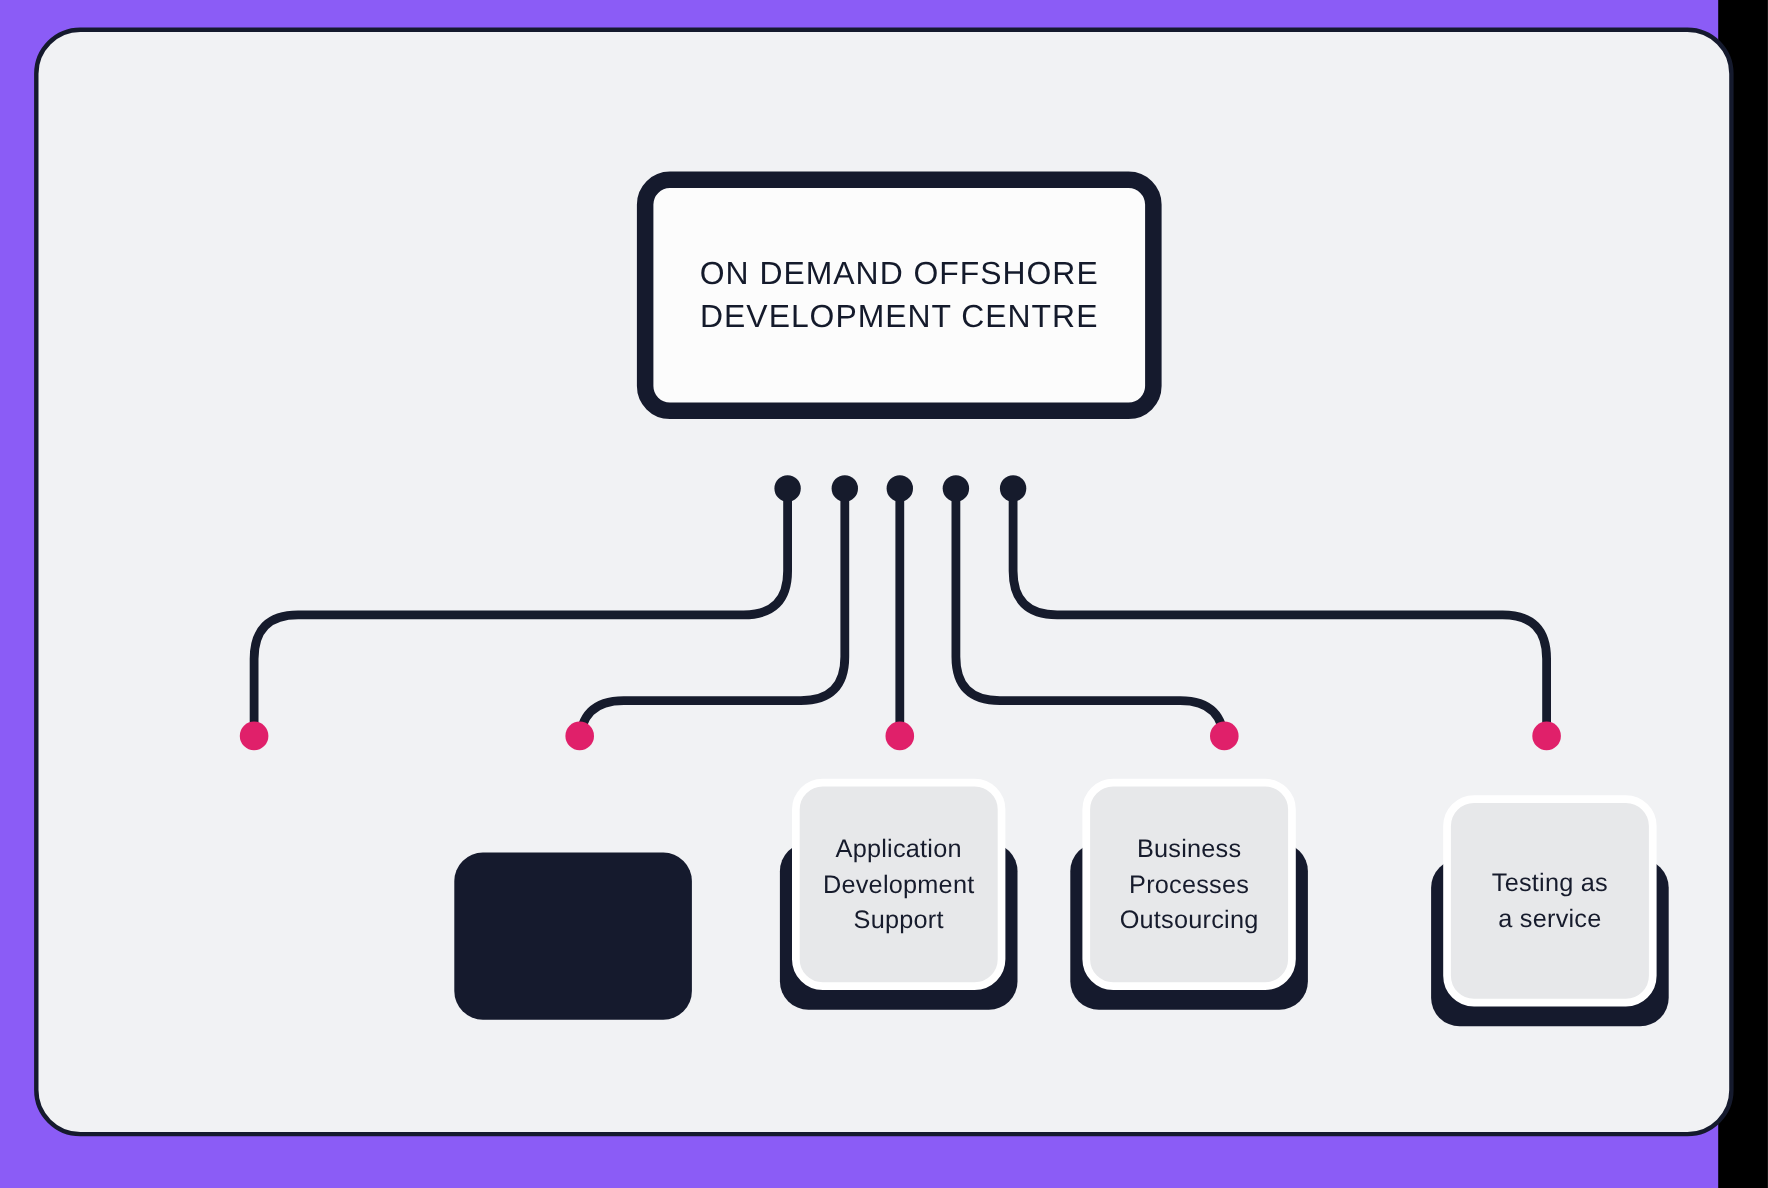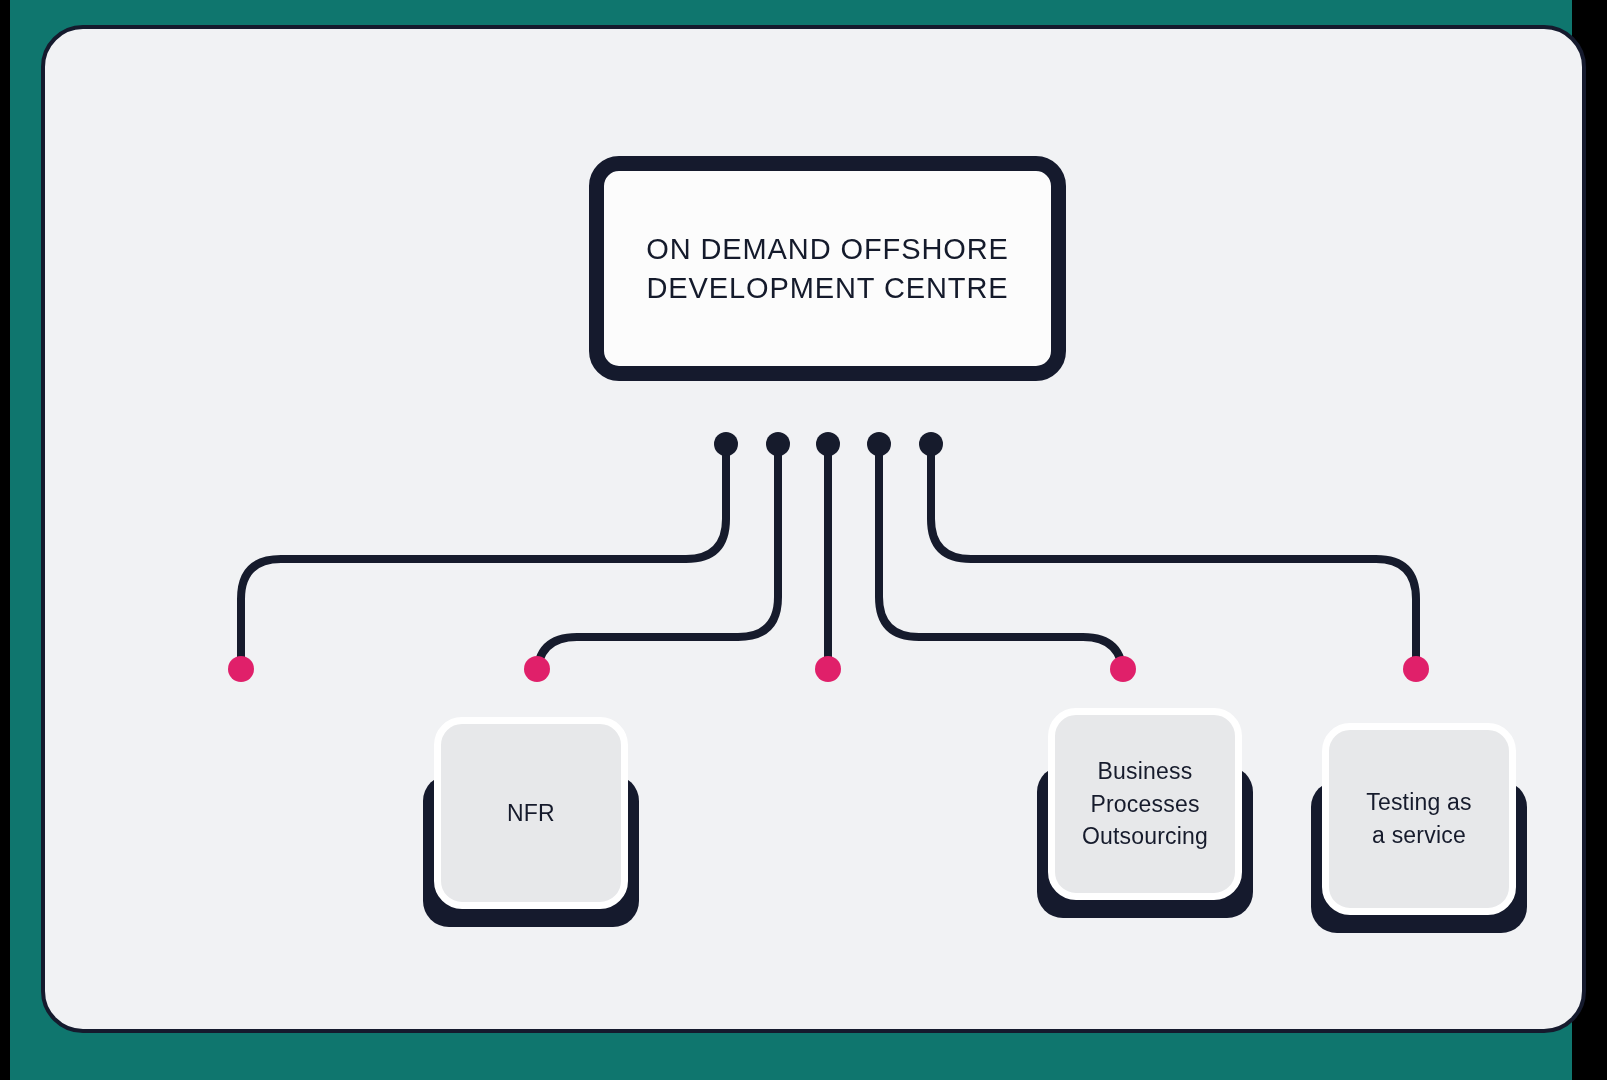--- a/index.html
+++ b/index.html
@@ -11,22 +11,21 @@
     width: 1607px;
     height: 1080px;
     font-family: "Liberation Sans", sans-serif;
     overflow: hidden;
   }
 
   #stage {
     position: relative;
     width: 1562px;
     height: 1080px;
-    background: #0f766e;
-    margin-left: 10px;
+    background: #8b5cf6;
   }
 
   
   #panel {
     position: absolute;
     left: 31px;
     top: 25px;
     width: 1545px;
     height: 1008px;
     background: #f1f2f4;
@@ -158,27 +157,32 @@
         <circle cx="1078" cy="640" r="13"></circle>
         <circle cx="1371" cy="640" r="13"></circle>
       </g>
     </svg>
 
     <div id="leaf-row">
 
 
       <div class="leaf" style="left:378px; top:688px;">
         <div class="leaf-back"></div>
+      </div>
+
+      <div class="leaf" style="left:674px; top:679px;">
+        <div class="leaf-back"></div>
         <div class="leaf-card">
-          <div class="leaf-label">NFR</div>
+          <div class="leaf-label">Application
+Development
+Support</div>
         </div>
       </div>
 
-
-      <div class="leaf" style="left:992px; top:679px;">
+      <div class="leaf" style="left:938px; top:679px;">
         <div class="leaf-back"></div>
         <div class="leaf-card">
           <div class="leaf-label">Business
 Processes
 Outsourcing</div>
         </div>
       </div>
 
       <div class="leaf" style="left:1266px; top:694px;">
         <div class="leaf-back"></div>

